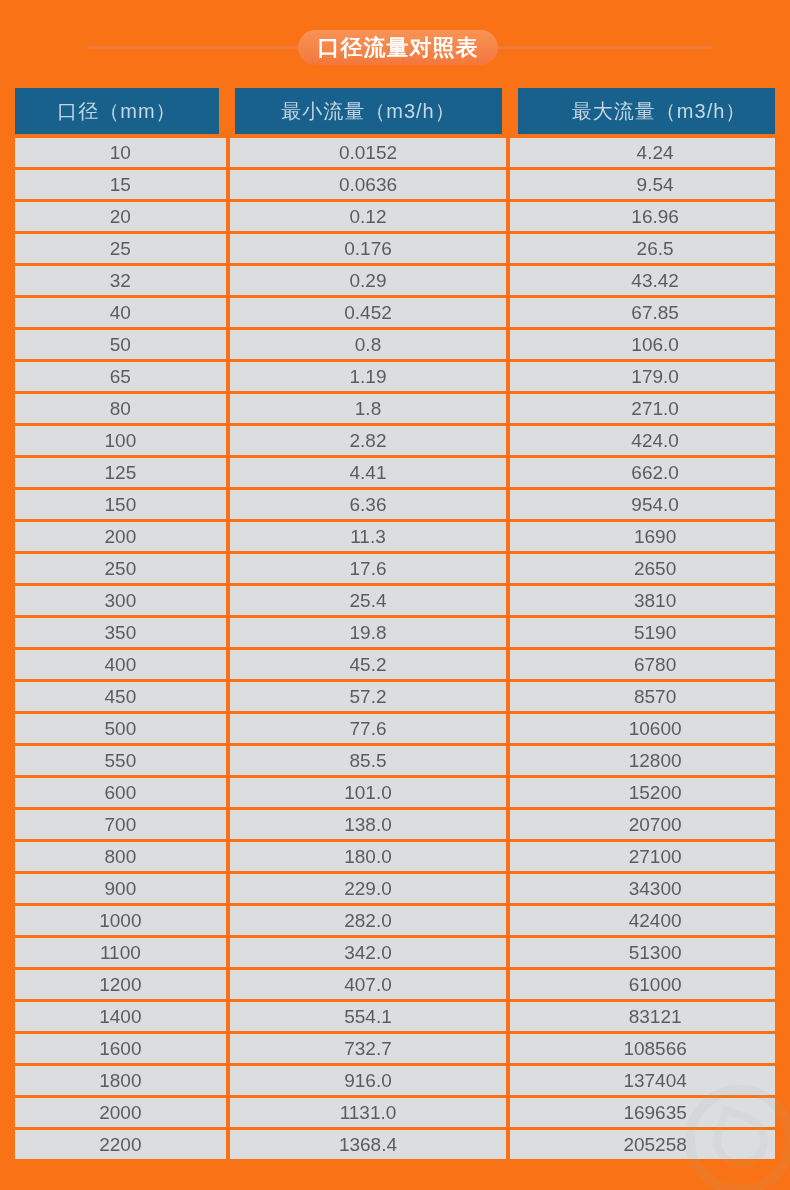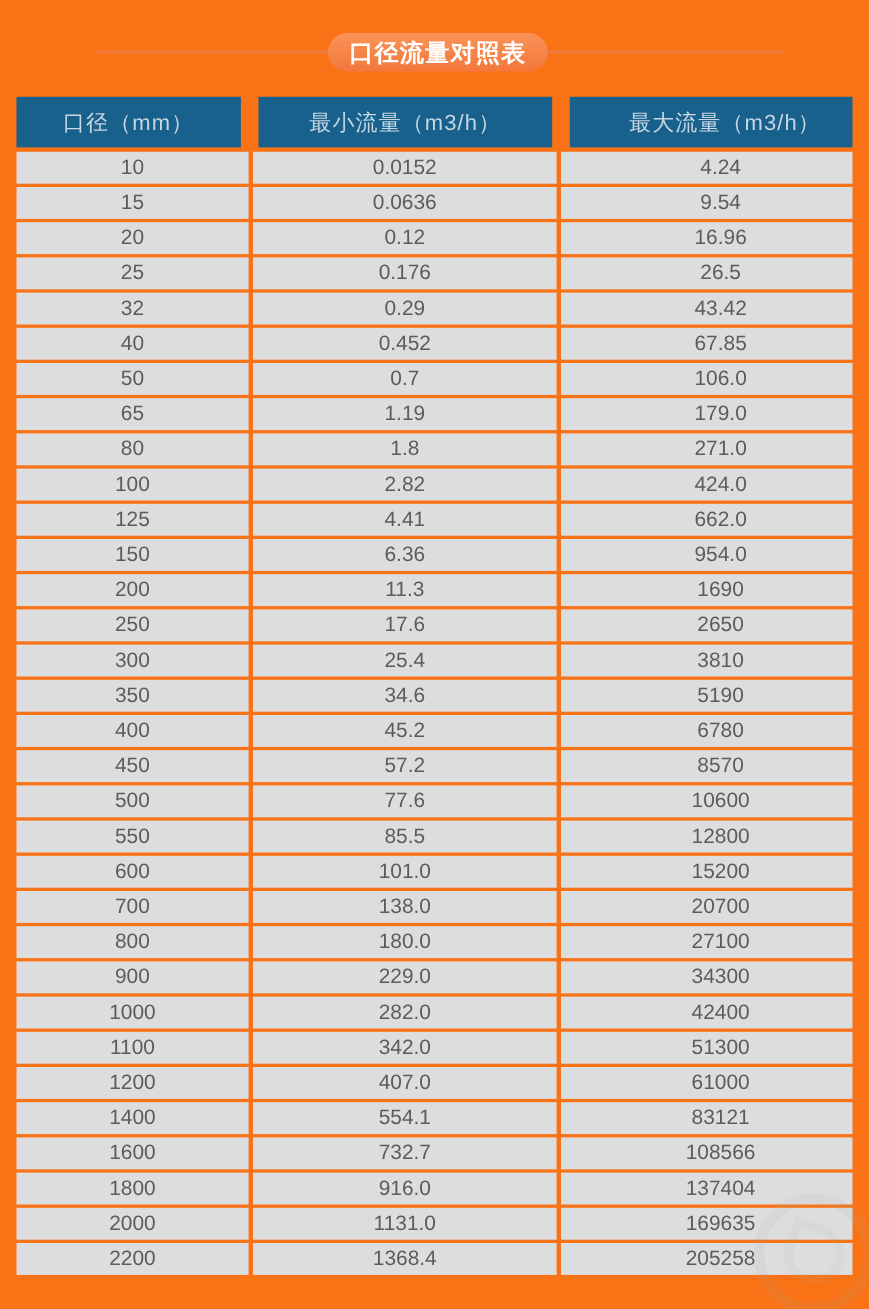--- a/index.html
+++ b/index.html
@@ -153,21 +153,21 @@
           <div class="tcell c2">0.29</div>
           <div class="tcell c3">43.42</div>
         </div>
         <div class="trow">
           <div class="tcell c1">40</div>
           <div class="tcell c2">0.452</div>
           <div class="tcell c3">67.85</div>
         </div>
         <div class="trow">
           <div class="tcell c1">50</div>
-          <div class="tcell c2">0.7</div>
+          <div class="tcell c2">0.8</div>
           <div class="tcell c3">106.0</div>
         </div>
         <div class="trow">
           <div class="tcell c1">65</div>
           <div class="tcell c2">1.19</div>
           <div class="tcell c3">179.0</div>
         </div>
         <div class="trow">
           <div class="tcell c1">80</div>
           <div class="tcell c2">1.8</div>
@@ -198,21 +198,21 @@
           <div class="tcell c2">17.6</div>
           <div class="tcell c3">2650</div>
         </div>
         <div class="trow">
           <div class="tcell c1">300</div>
           <div class="tcell c2">25.4</div>
           <div class="tcell c3">3810</div>
         </div>
         <div class="trow">
           <div class="tcell c1">350</div>
-          <div class="tcell c2">34.6</div>
+          <div class="tcell c2">19.8</div>
           <div class="tcell c3">5190</div>
         </div>
         <div class="trow">
           <div class="tcell c1">400</div>
           <div class="tcell c2">45.2</div>
           <div class="tcell c3">6780</div>
         </div>
         <div class="trow">
           <div class="tcell c1">450</div>
           <div class="tcell c2">57.2</div>

